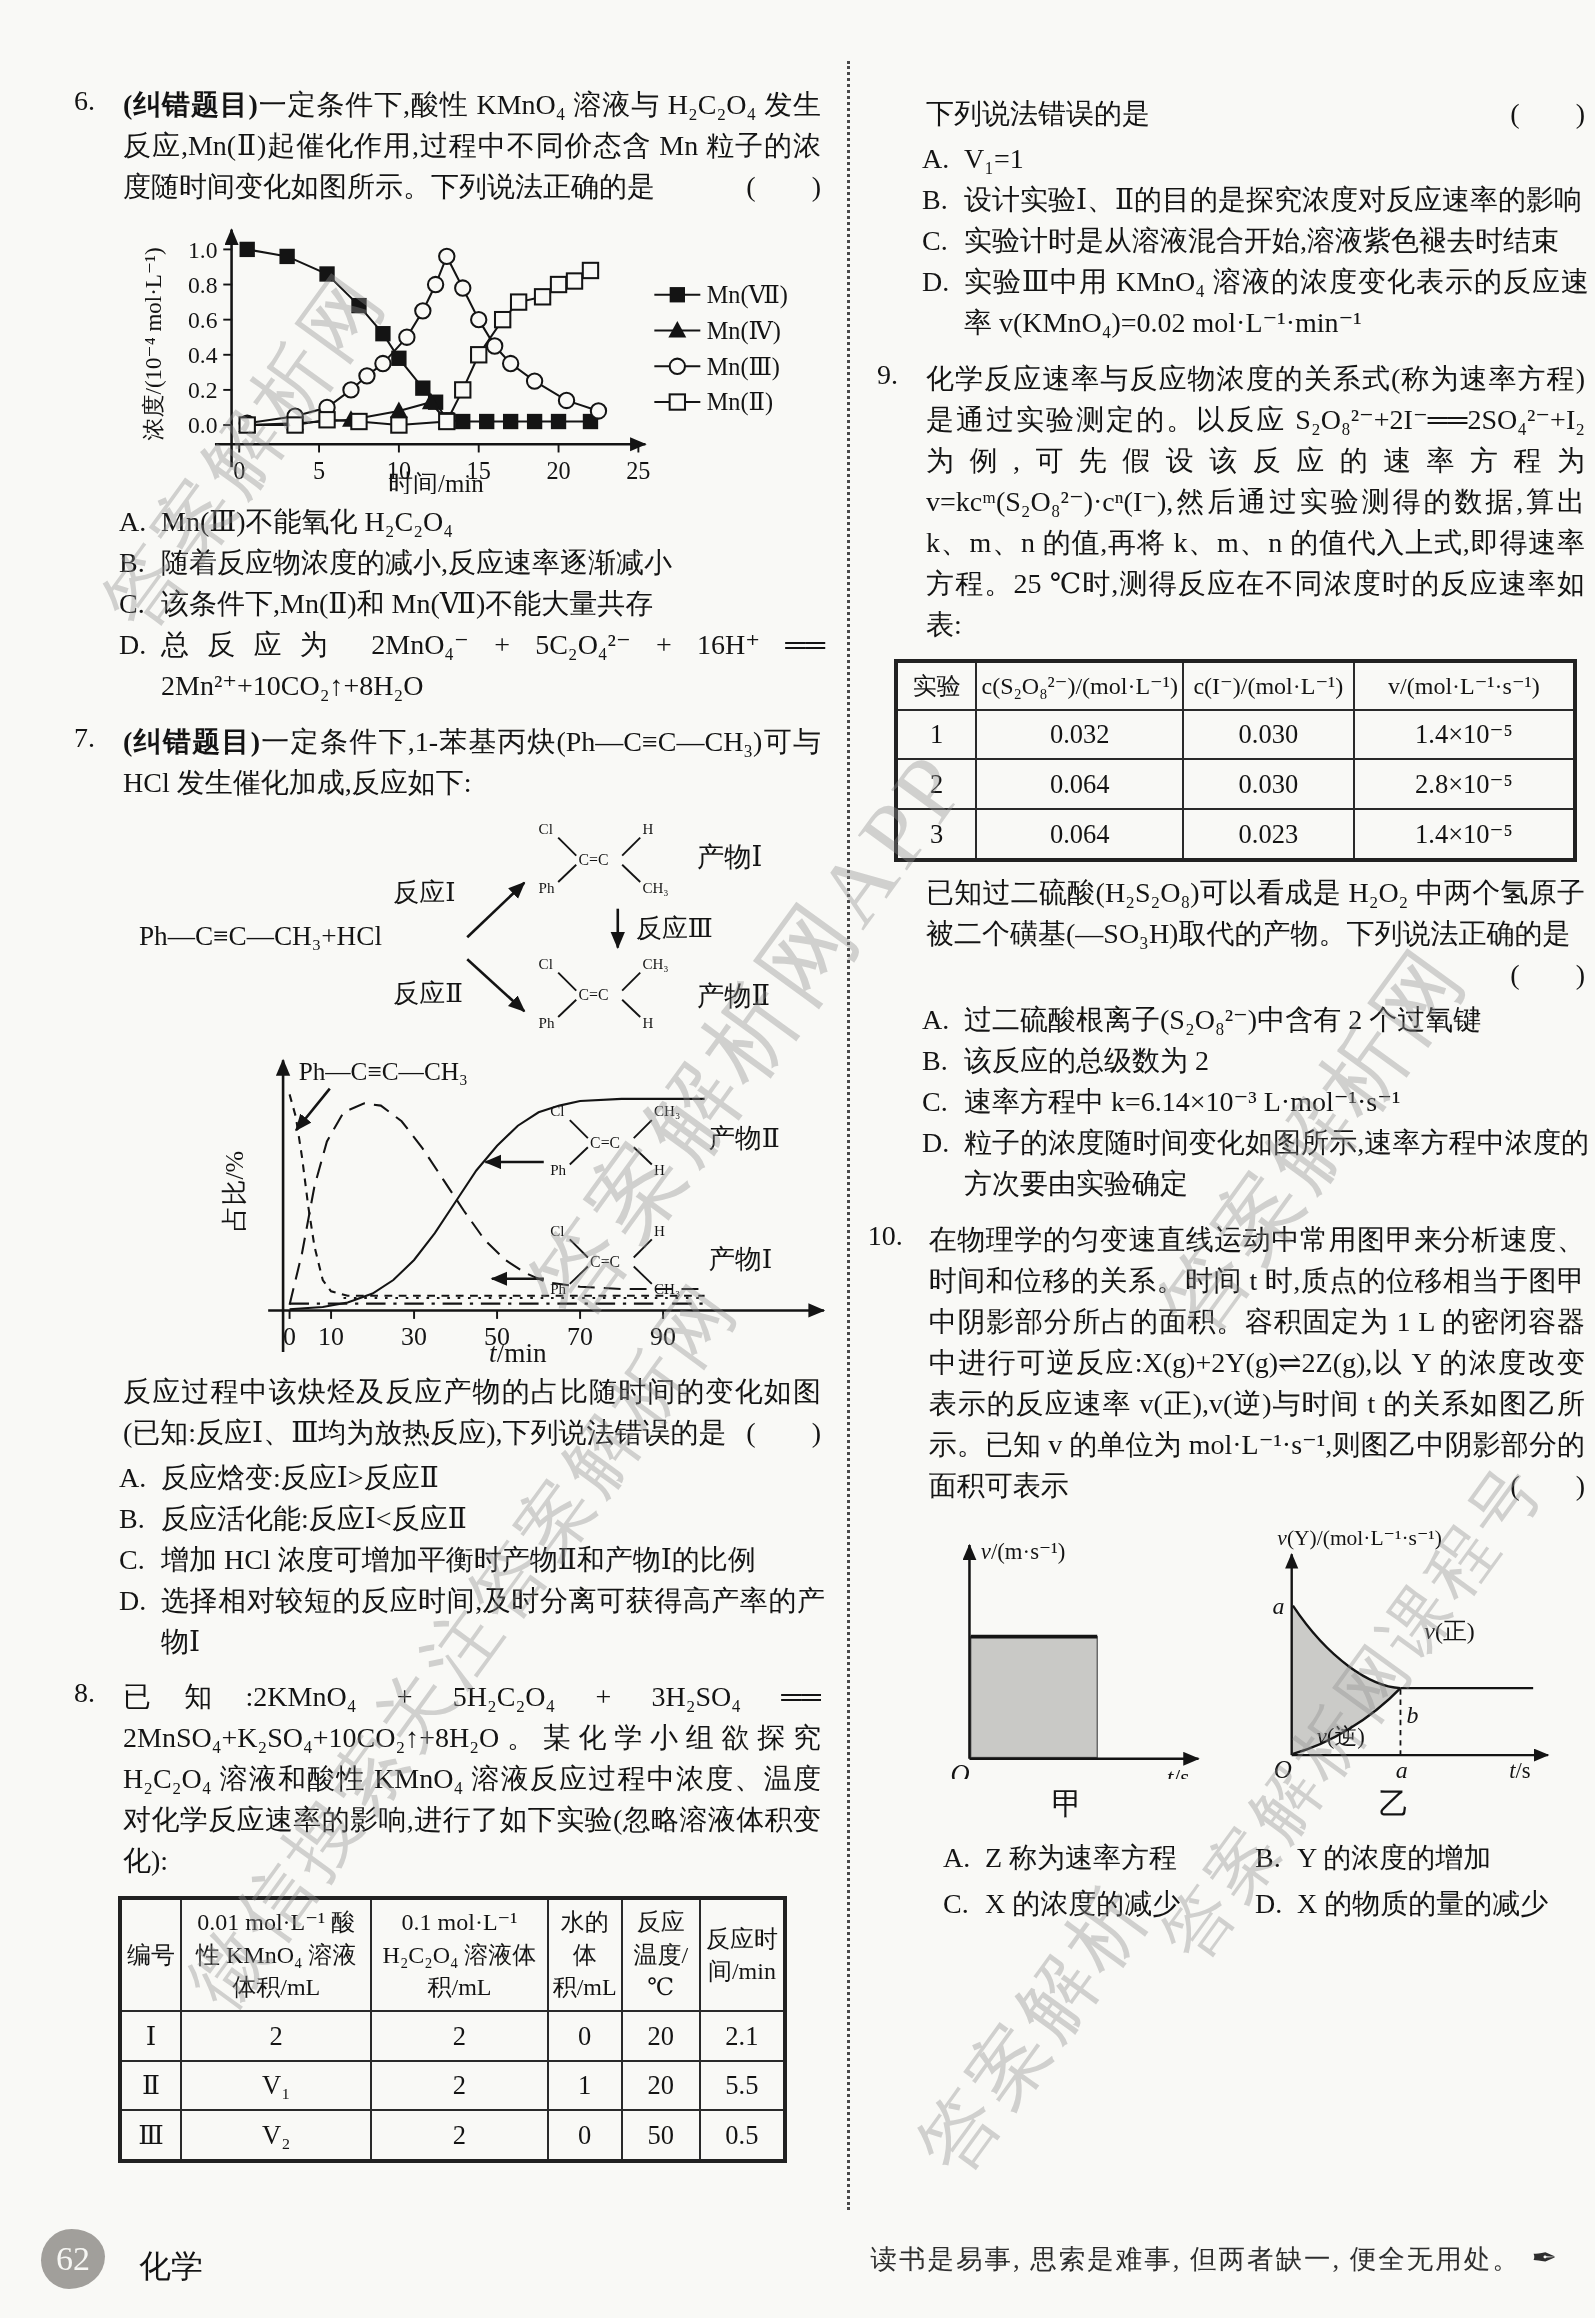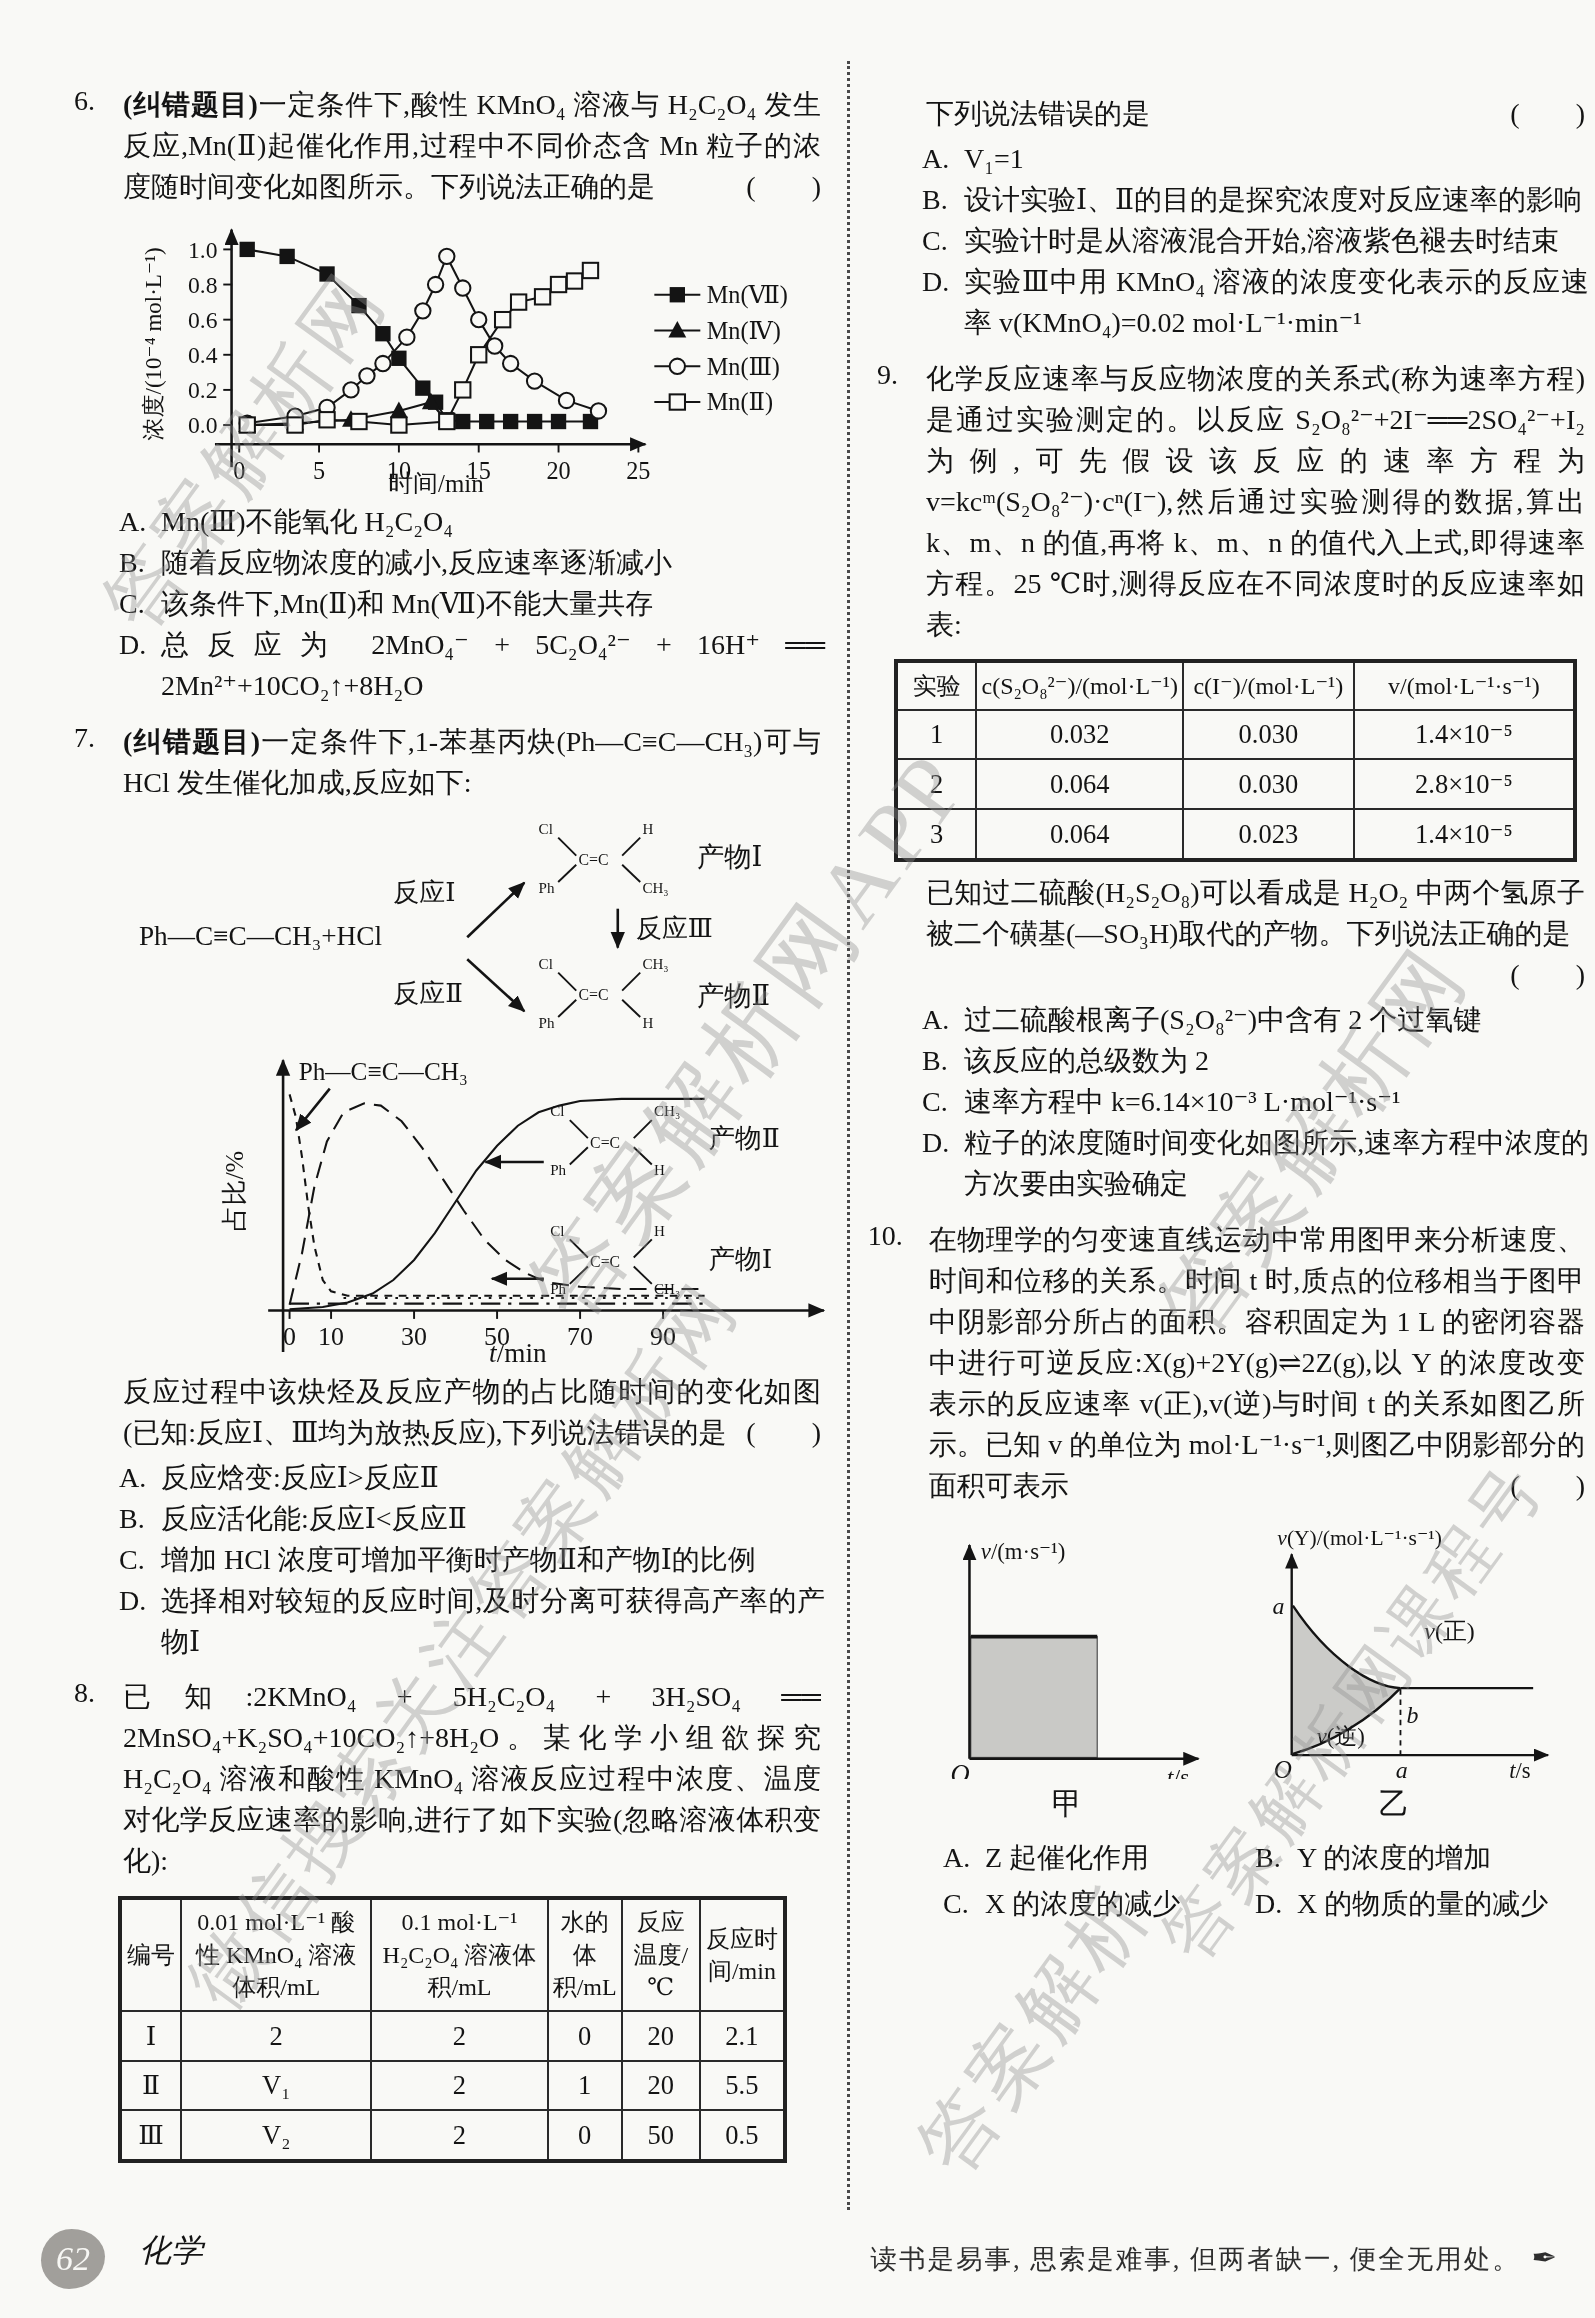--- a/index.html
+++ b/index.html
@@ -29,21 +29,21 @@
        padding:6.6px 4px;font-weight:normal;}
   .qtable th{font-size:24px;line-height:1.35;}
   .qtable td{font-size:26.5px;line-height:1.3;}
   .t8{width:669px;margin:10.6px 0 4px 44px;}
   .t9{width:683px;margin:10.6px 0 6.6px 17px;padding-left:7px;}
   .diagrams{display:flex;align-items:flex-end;justify-content:center;gap:17px;margin:12px 0 12px 20px;}
   .diagrams figcaption{text-align:center;font-size:30.5px;margin-top:2.7px;}
   .optgrid{display:grid;grid-template-columns:312px auto;row-gap:5.3px;margin:6.6px 0 0 66px;}
   .footer{position:absolute;left:41px;right:37px;bottom:30.5px;display:flex;
           justify-content:space-between;align-items:center;}
-  .page-badge{display:flex;align-items:flex-start;font-style:italic;}
+  .page-badge{display:flex;align-items:flex-end;}
   .badge-blob{display:flex;align-items:center;justify-content:center;width:64px;height:60px;
           background:#a19f9b;color:#f7f7f4;font-size:34px;
           border-radius:48% 52% 56% 44% / 52% 46% 54% 48%;
           box-shadow:-17px 4px 0 -20px #b5b3af, 20px -9.3px 0 -22.5px #b5b3af;}
   .subject{font-size:32px;margin-left:34px;}
   .motto{font-size:26.5px;color:#2e2e2e;letter-spacing:2px;}
   .pen-icon{font-size:30.5px;margin-left:10.6px;}
   .wm{position:absolute;color:#8f8f8f;opacity:.38;white-space:nowrap;z-index:6;
       pointer-events:none;letter-spacing:5.3px;transform:translate(-50%,-50%) rotate(-54deg);}
 </style>
@@ -499,21 +499,21 @@
             <text x="78" y="428" font-size="42" font-style="italic">O</text>
             <text x="282" y="428" font-size="40" font-style="italic">a</text>
             <text x="472" y="428" font-size="38"><tspan font-style="italic">t</tspan>/s</text>
           </svg>
         <figcaption>乙</figcaption>
       </figure>
     </div>
     <div class="optgrid">
       <div class="opt">
           <span class="optlabel">A.</span>
-          <span>Z 起催化作用</span>
+          <span>Z 称为速率方程</span>
         </div>
       <div class="opt">
           <span class="optlabel">B.</span>
           <span>Y 的浓度的增加</span>
         </div>
       <div class="opt">
           <span class="optlabel">C.</span>
           <span>X 的浓度的减少</span>
         </div>
       <div class="opt">

